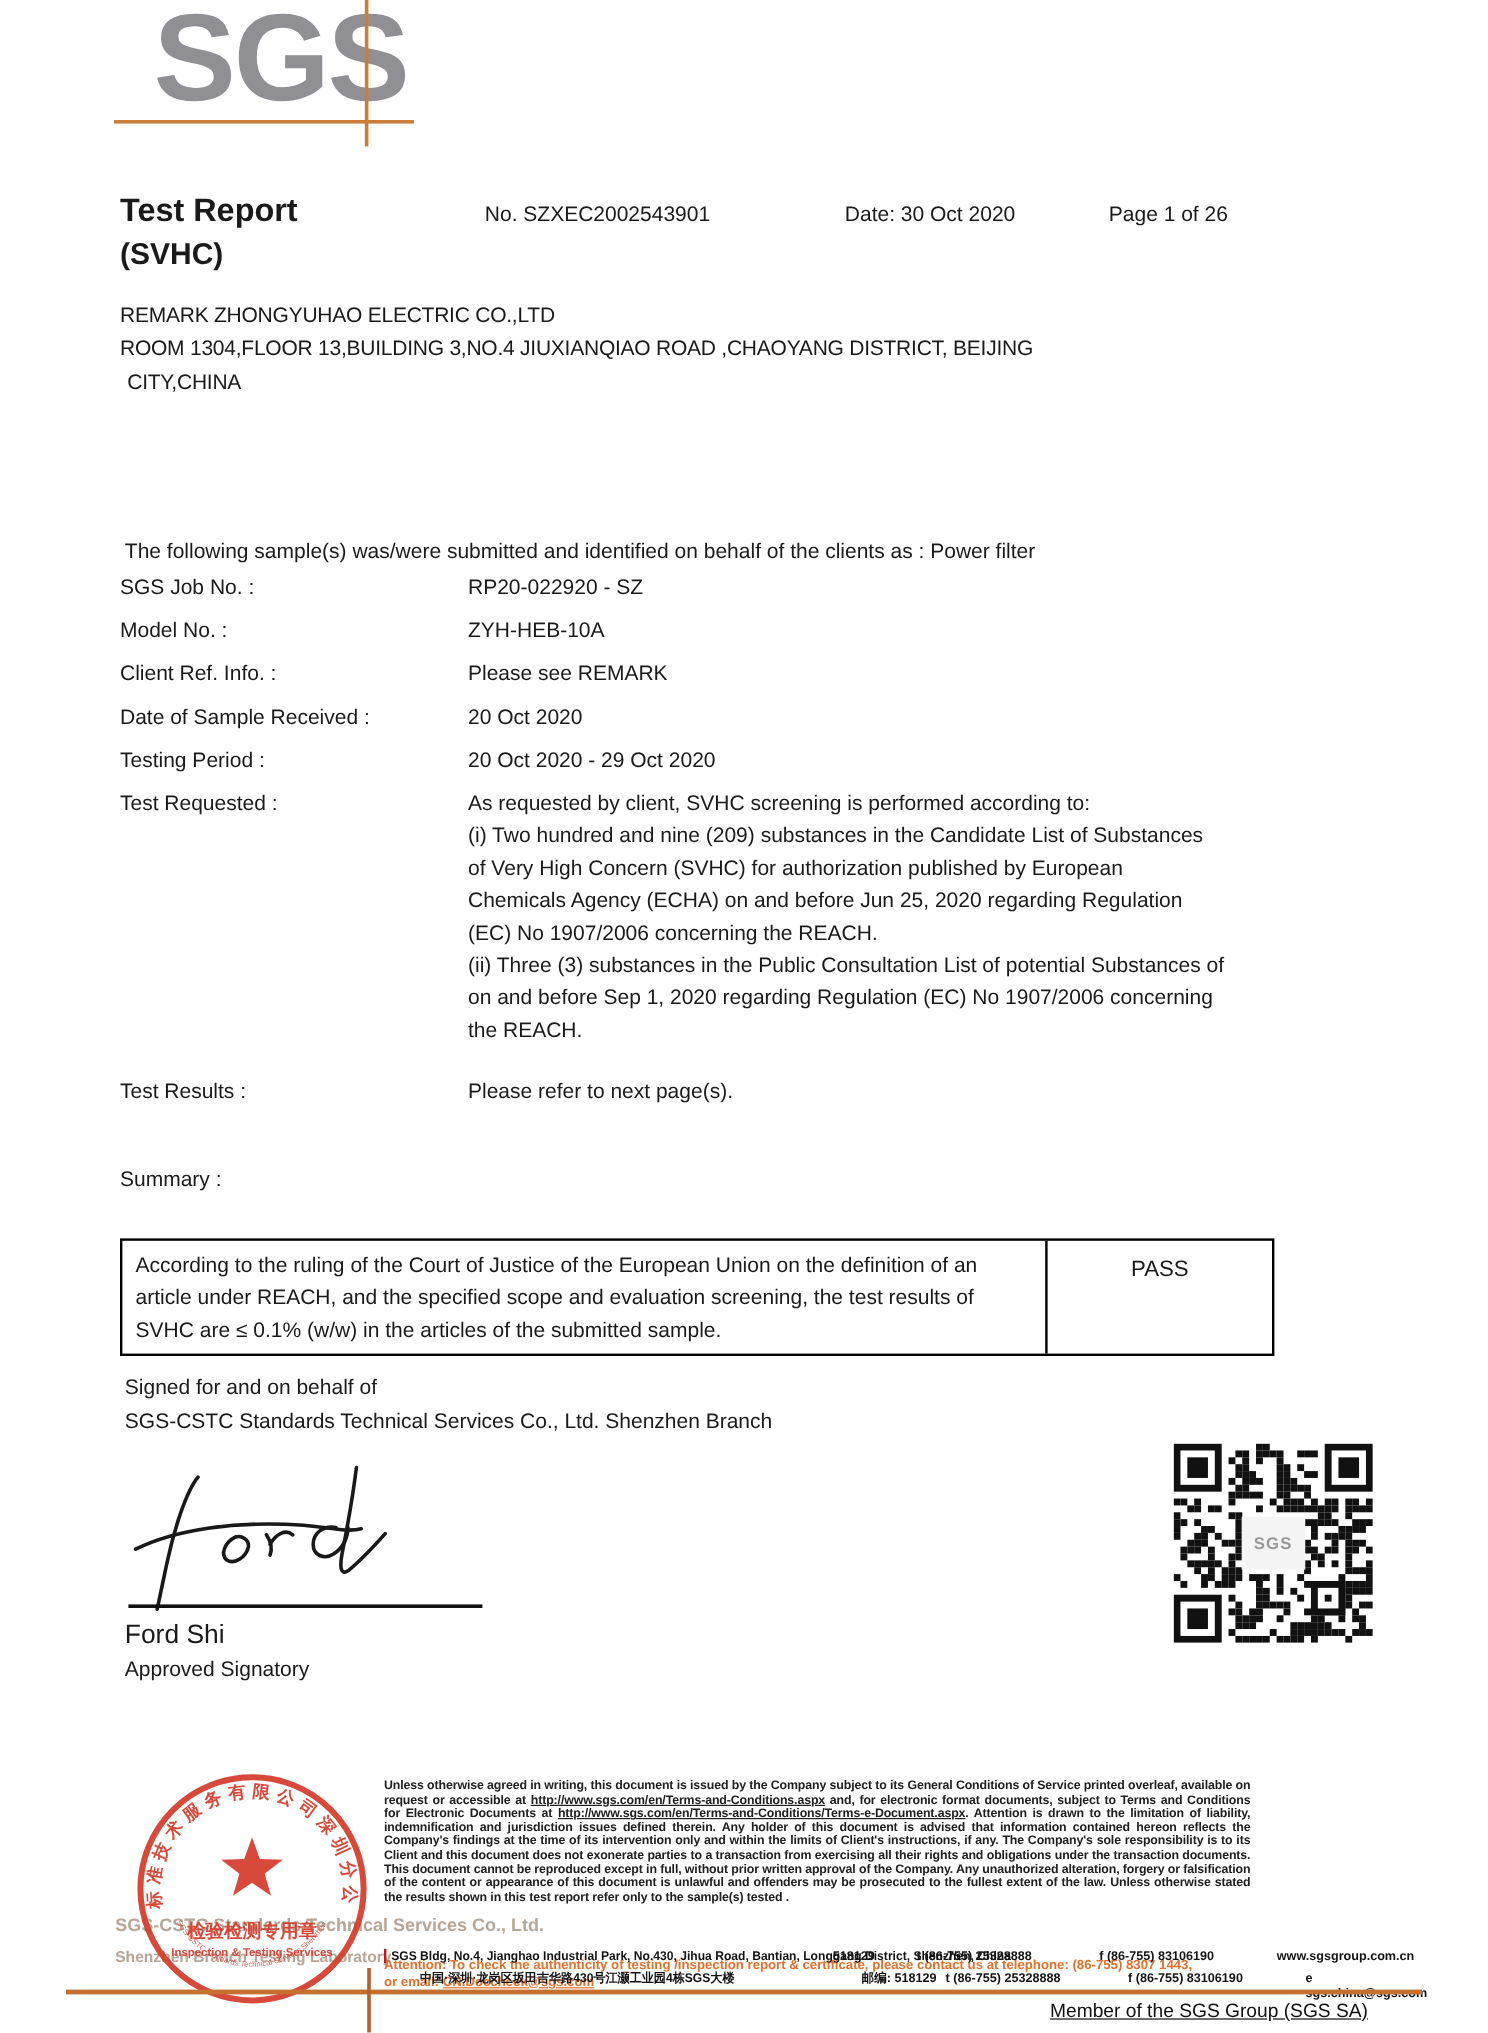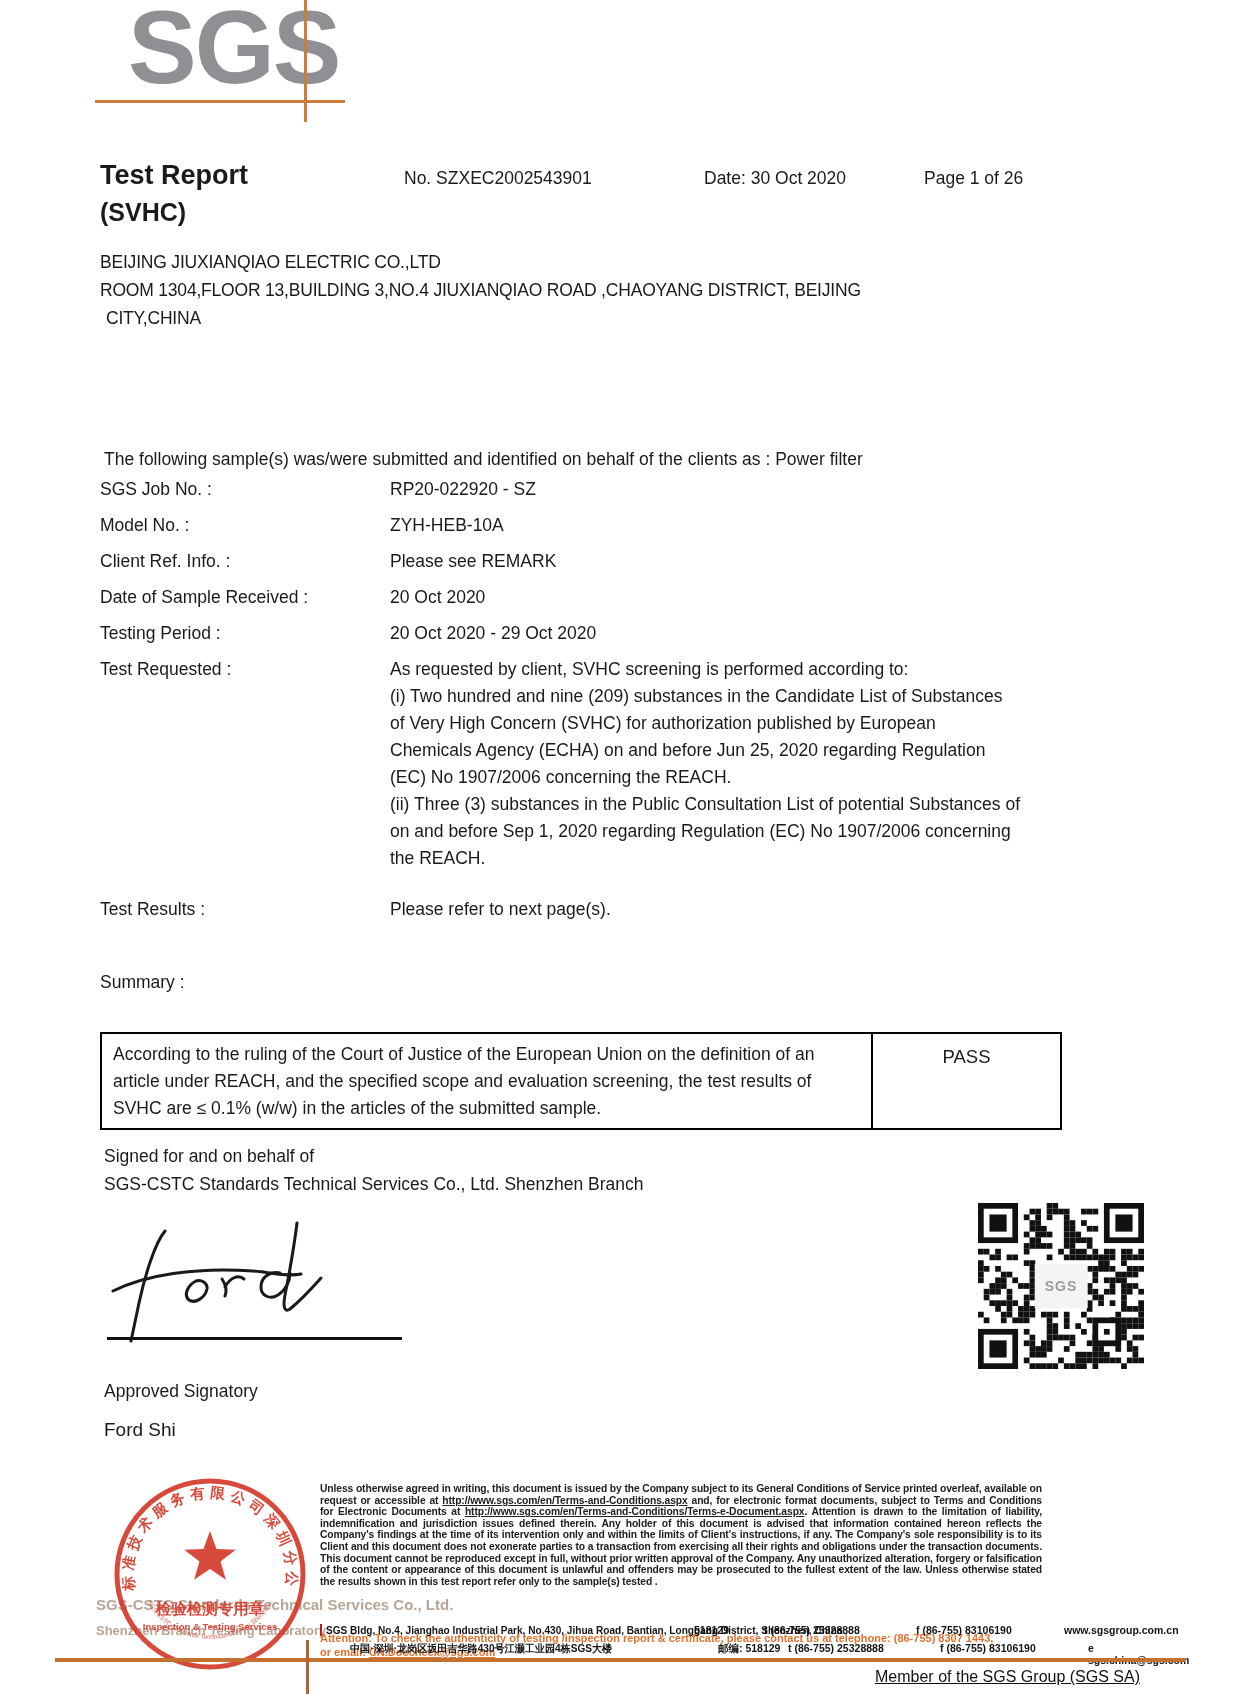--- a/index.html
+++ b/index.html
@@ -41,21 +41,21 @@
   .summary-box{left:100px;top:996px;width:958px;height:94px;border:2px solid #000;display:flex;margin-top:36px;}
   .summary-text{width:748px;padding:7px 10px 0 11px;font-size:17.5px;line-height:27px;}
   .summary-result{flex:1;border-left:2px solid #000;text-align:center;padding-top:12px;font-size:18.5px;}
 
   
   .signed{left:104px;font-size:17.5px;}
   .signed.s1{top:1146px;}
   .signed.s2{top:1174px;}
   .sig-svg{left:103px;top:1215px;}
   .sig-line{left:107px;top:1337px;width:295px;height:2.5px;background:#111;}
-  .sig-name{left:104px;top:1419px;font-size:19px;}
+  .sig-name{left:104px;top:1349px;font-size:22px;}
   .sig-role{left:104px;top:1381px;font-size:17.5px;}
 
   
   .qr{left:978px;top:1203px;width:166px;height:166px;}
   .qr svg{position:absolute;left:0;top:0;}
   .qr-label{position:absolute;left:50%;top:50%;transform:translate(-50%,-50%);
             background:#f4f4f4;color:#9a9a9a;font-weight:bold;font-size:14px;
             padding:14px 10px;letter-spacing:1px;}
 
   
@@ -92,21 +92,21 @@
   <div class="abs logo">SGS</div>
   <div class="abs logo-hline"></div>
   <div class="abs logo-vline"></div>
 
   <div class="abs title">Test Report</div>
   <div class="abs subtitle">(SVHC)</div>
   <div class="abs meta no">No. SZXEC2002543901</div>
   <div class="abs meta date">Date: 30 Oct 2020</div>
   <div class="abs meta pageno">Page 1 of 26</div>
 
-  <div class="abs client l1">BEIJING JIUXIANQIAO ELECTRIC CO.,LTD</div>
+  <div class="abs client l1">REMARK ZHONGYUHAO ELECTRIC CO.,LTD</div>
   <div class="abs client l2">ROOM 1304,FLOOR 13,BUILDING 3,NO.4 JIUXIANQIAO ROAD ,CHAOYANG DISTRICT, BEIJING</div>
   <div class="abs client l3">CITY,CHINA</div>
 
   <div class="abs sample">The following sample(s) was/were submitted and identified on behalf of the clients as : Power filter</div>
 
   <div class="abs fields" id="fields">
       <div class="frow">
         <span class="flabel">SGS Job No. :</span>
         <span class="fvalue">RP20-022920 - SZ</span>
       </div>

